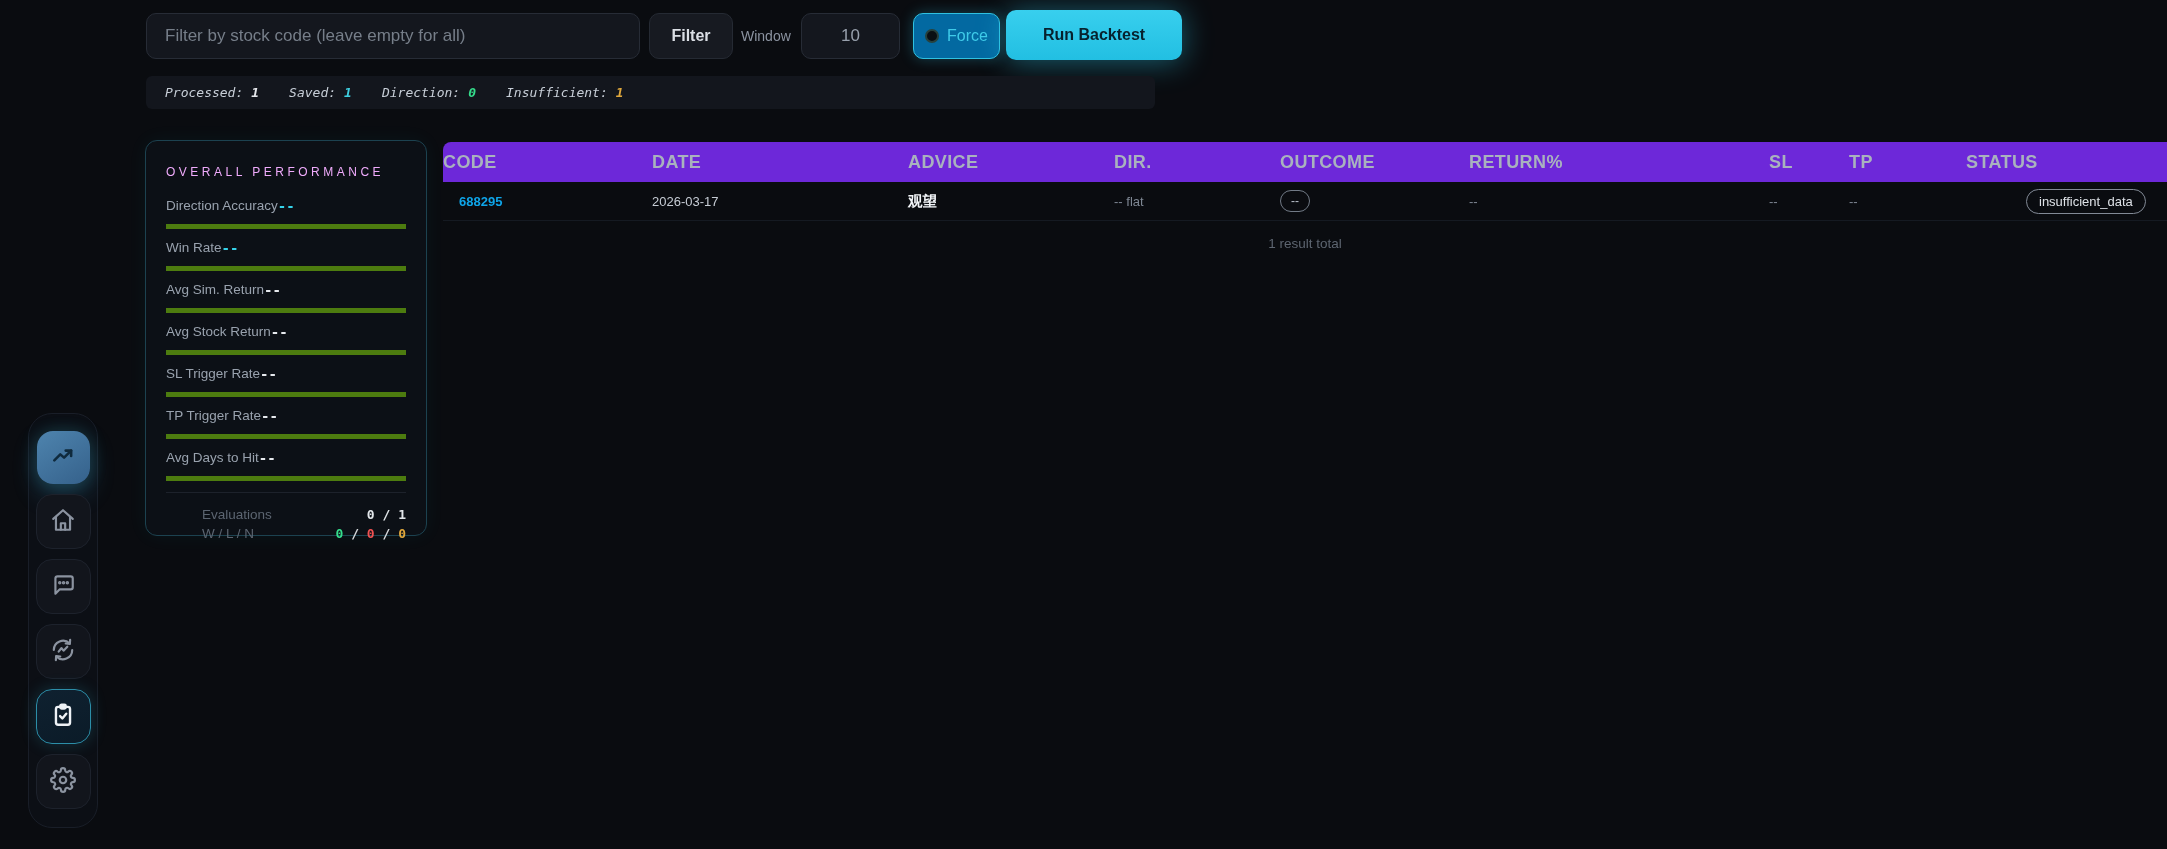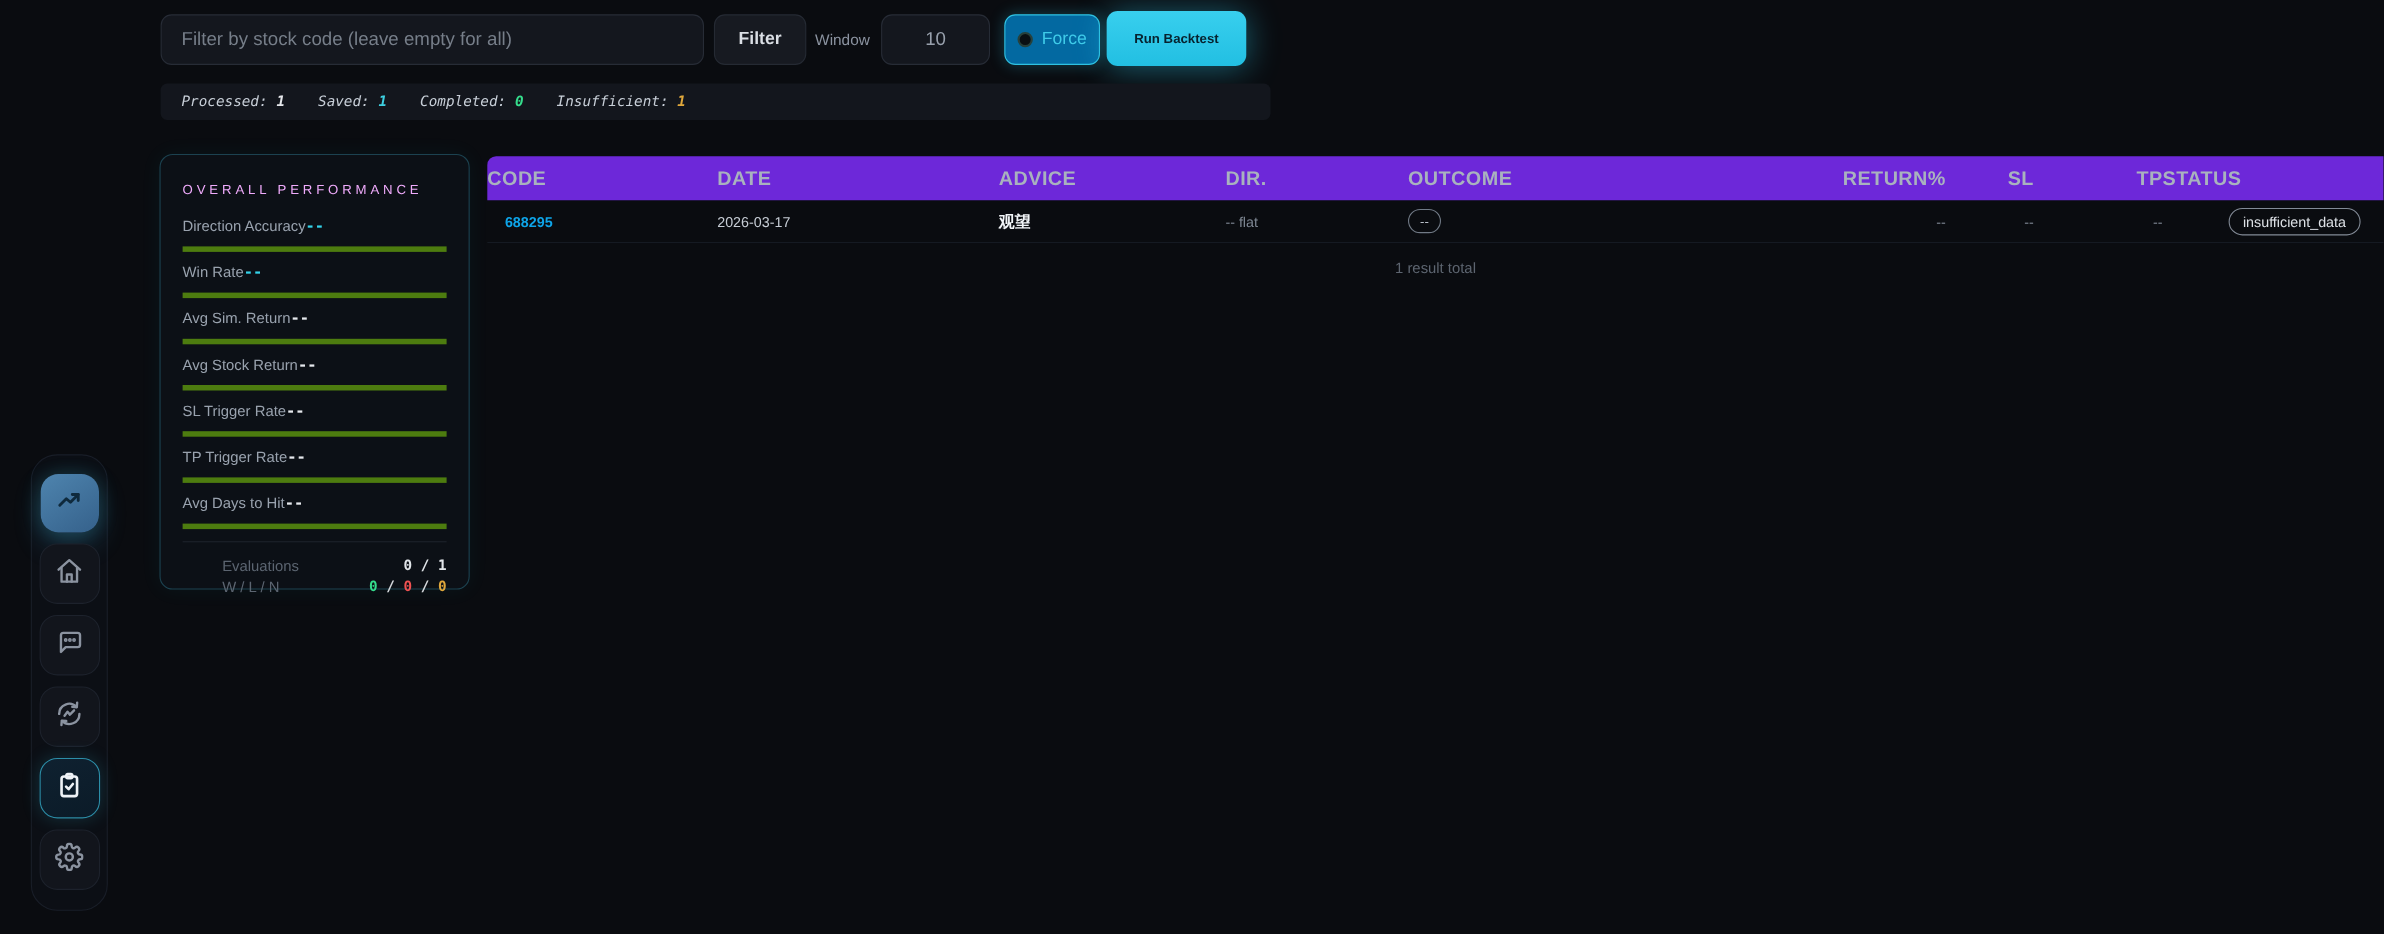--- a/index.html
+++ b/index.html
@@ -59,23 +59,23 @@
   .force-btn{
     left:913px;width:87px;background:#0369a1;border:1.5px solid #2fc1e1;
     color:#3fcbe9;font-size:16px;gap:8px;
     box-shadow:0 0 14px rgba(47,193,225,.30);
   }
   .force-dot{
     width:10px;height:10px;border-radius:50%;
     background:#0a1014;border:2px solid #27413c;
   }
   .run-btn{
-    left:1006px;top:10px;width:127px;height:50px;border:none;
+    left:1006px;top:10px;width:176px;height:50px;border:none;
     background:linear-gradient(#38cfee,#22bfe2);
-    color:#07222e;font-size:12px;font-weight:700;
+    color:#07222e;font-size:16px;font-weight:700;
     box-shadow:0 2px 30px rgba(44,199,232,.45);
   }
   
   .status-bar{
     position:absolute;left:146px;top:76px;width:1009px;height:33px;
     box-sizing:border-box;background:#13161d;border-radius:6px;
     display:flex;align-items:center;padding:0 19px;gap:30px;
     font-family:"DejaVu Sans Mono",monospace;font-size:13px;color:#c8cfd8;font-style:italic;
   }
   .status-item{display:flex;gap:8px;}
@@ -112,21 +112,21 @@
     grid-template-columns:209px 256px 206px 166px 189px 300px 80px 117px 1fr;
     align-items:center;
   }
   .tbl-header{
     height:40px;background:#6d28d9;border-radius:8px 0 0 0;
     color:#a9b2be;font-size:18px;font-weight:700;letter-spacing:.4px;
   }
   .tbl-header .cell{padding-left:0;}
   .cell{white-space:nowrap;}
   .c1{padding-left:16px;}
-  .right{text-align:right;}
+  .right{text-align:left;}
   .status-col{padding-left:60px;}
   .tbl-row{height:38px;border-bottom:1px solid #151a22;font-size:13px;}
   .code-cell{color:#0ea5e9;font-weight:600;}
   .date-cell{color:#c6ccd4;}
   .advice-cell{color:#f2f5f8;font-weight:700;font-size:14.5px;}
   .dim{color:#7e8793;}
   .outcome-badge{
     display:inline-block;border:1px solid #717a86;border-radius:999px;
     padding:3px 10px;color:#b9c0ca;font-size:12px;line-height:14px;
   }
@@ -212,21 +212,21 @@
   <div class="status-bar">
     <span class="status-item">
       <span class="s-label">Processed:</span>
       <span class="s-value" style="color: rgb(229, 231, 235);">1</span>
     </span>
     <span class="status-item">
       <span class="s-label">Saved:</span>
       <span class="s-value" style="color: rgb(62, 207, 224);">1</span>
     </span>
     <span class="status-item">
-      <span class="s-label">Completed:</span>
+      <span class="s-label">Direction:</span>
       <span class="s-value" style="color: rgb(53, 221, 140);">0</span>
     </span>
     <span class="status-item">
       <span class="s-label">Insufficient:</span>
       <span class="s-value" style="color: rgb(224, 168, 60);">1</span>
     </span>
   </div>
 
   <section class="perf-panel">
     <h2 class="perf-title">OVERALL PERFORMANCE</h2>

